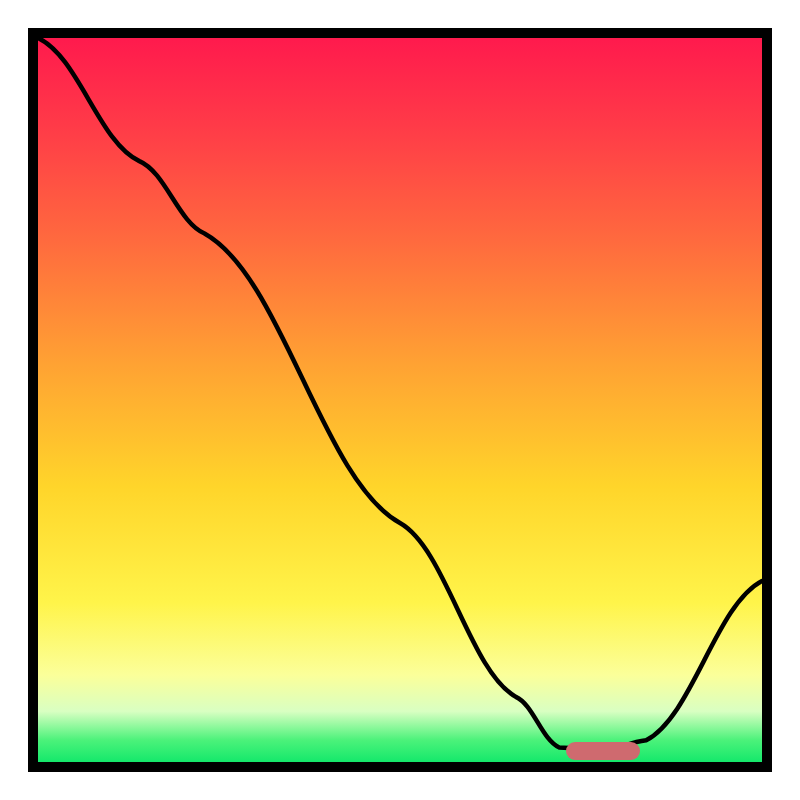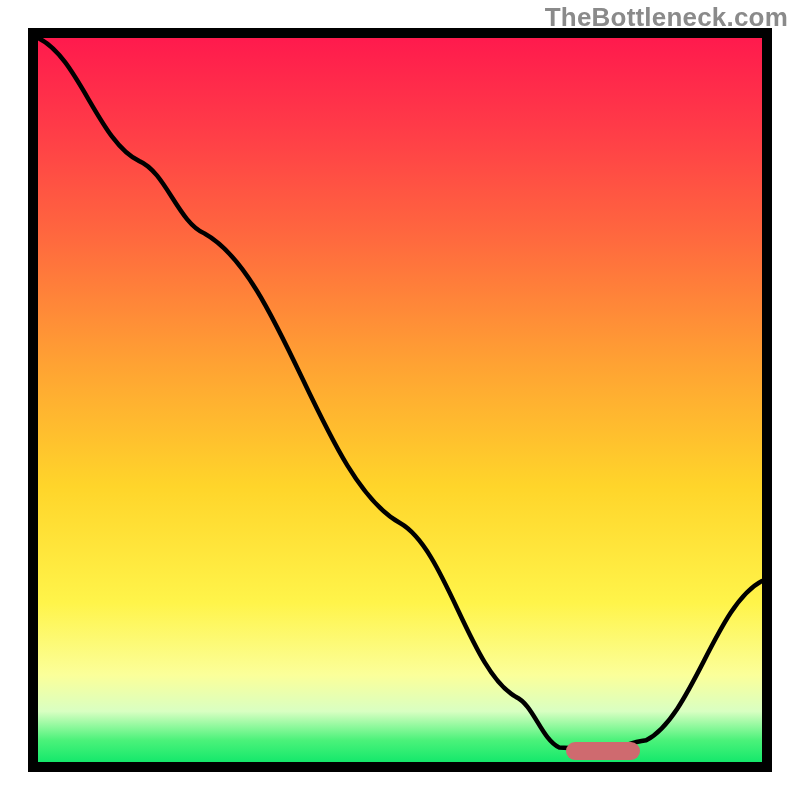--- a/index.html
+++ b/index.html
@@ -66,21 +66,20 @@
     height: 18px;
     background: #cf6a6f;
     border-radius: 10px;
   }
 </style>
 </head>
 <body>
 
 <div class="container">
 
-  <div class="watermark">TheBottleneck.com</div>
 
   <div class="plot-frame">
     <div class="gradient"></div>
 
     <svg class="curve" viewBox="0 0 724 724" preserveAspectRatio="none">
       <path id="curve-path" fill="none" stroke="#000" stroke-width="4.5" stroke-linecap="round" stroke-linejoin="round" d="M 0 0 C 40.54400000000001 18.462000000000003, 60.816 104.61800000000002, 101.36000000000001 123.08000000000003 C 127.424 133.94000000000003, 140.45600000000002 184.62, 166.52 195.48000000000002 C 244.71200000000002 238.92000000000002, 283.808 441.63999999999993, 362 485.0799999999999 C 408.336 511.14399999999995, 431.504 632.7760000000001, 477.84000000000003 658.84 C 495.216 666.442, 503.904 701.918, 521.28 709.52 C 538.656 710.063, 547.344 712.597, 564.72 713.14 C 582.096 711.511, 590.784 703.909, 608.16 702.28 C 654.496 678.3879999999999, 677.664 566.892, 724 543"></path>
     </svg>
 
     <div id="marker" class="marker" style="left: 527.72px; top: 704.14px;"></div>
   </div>

